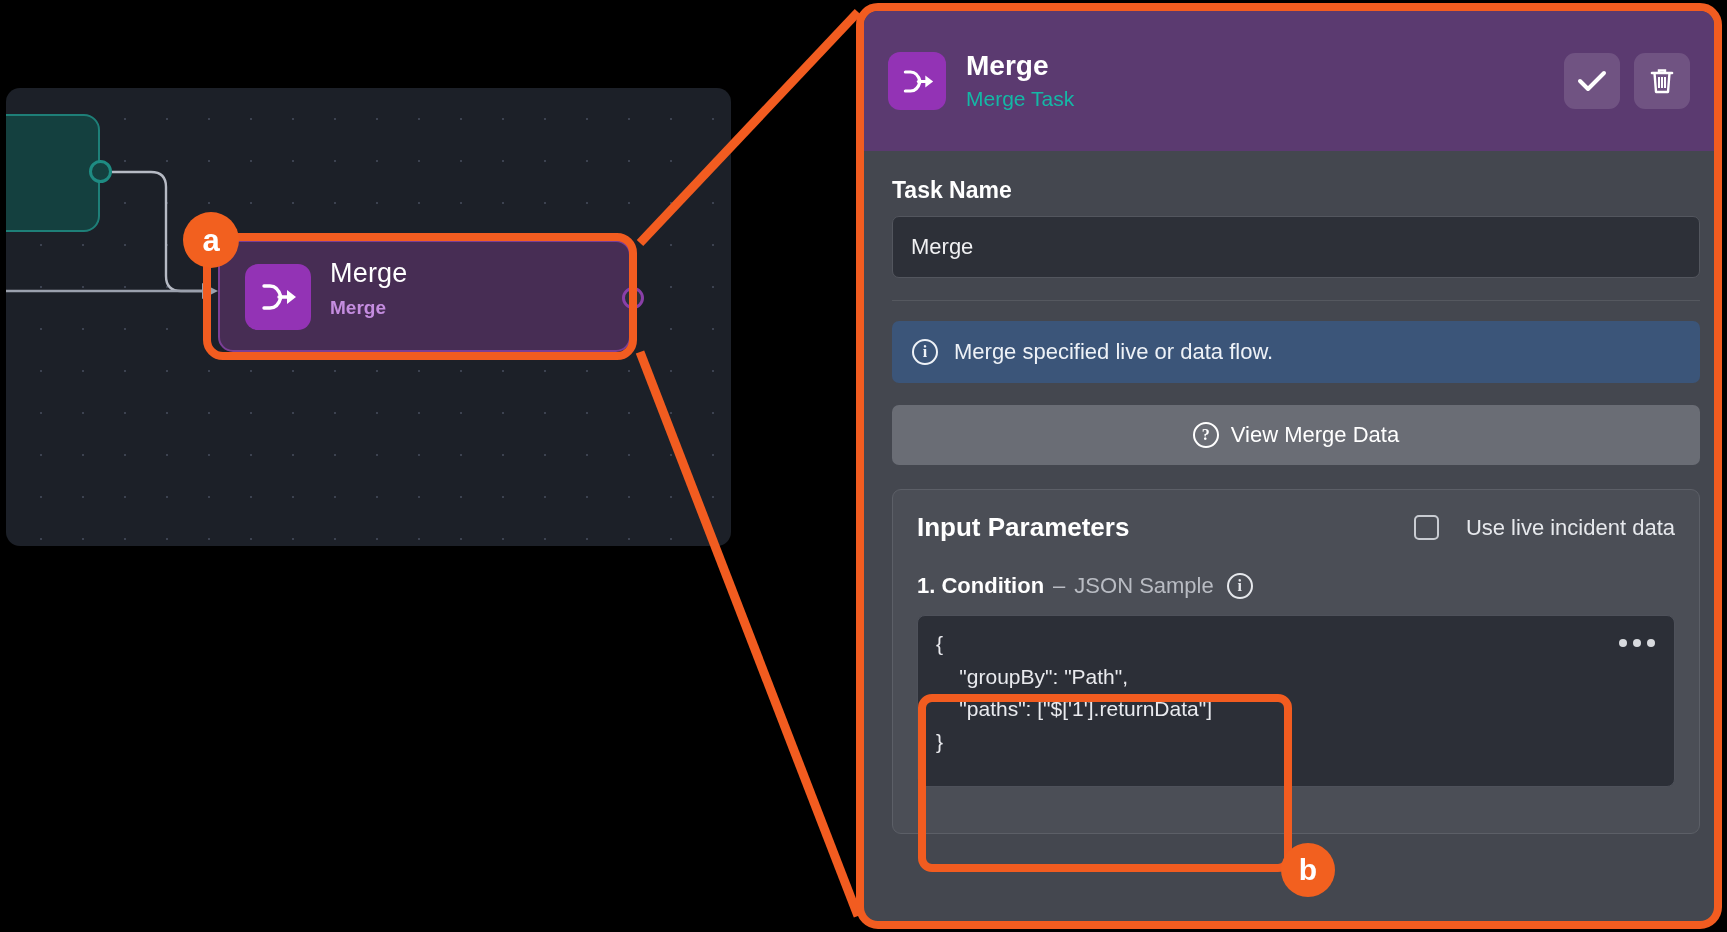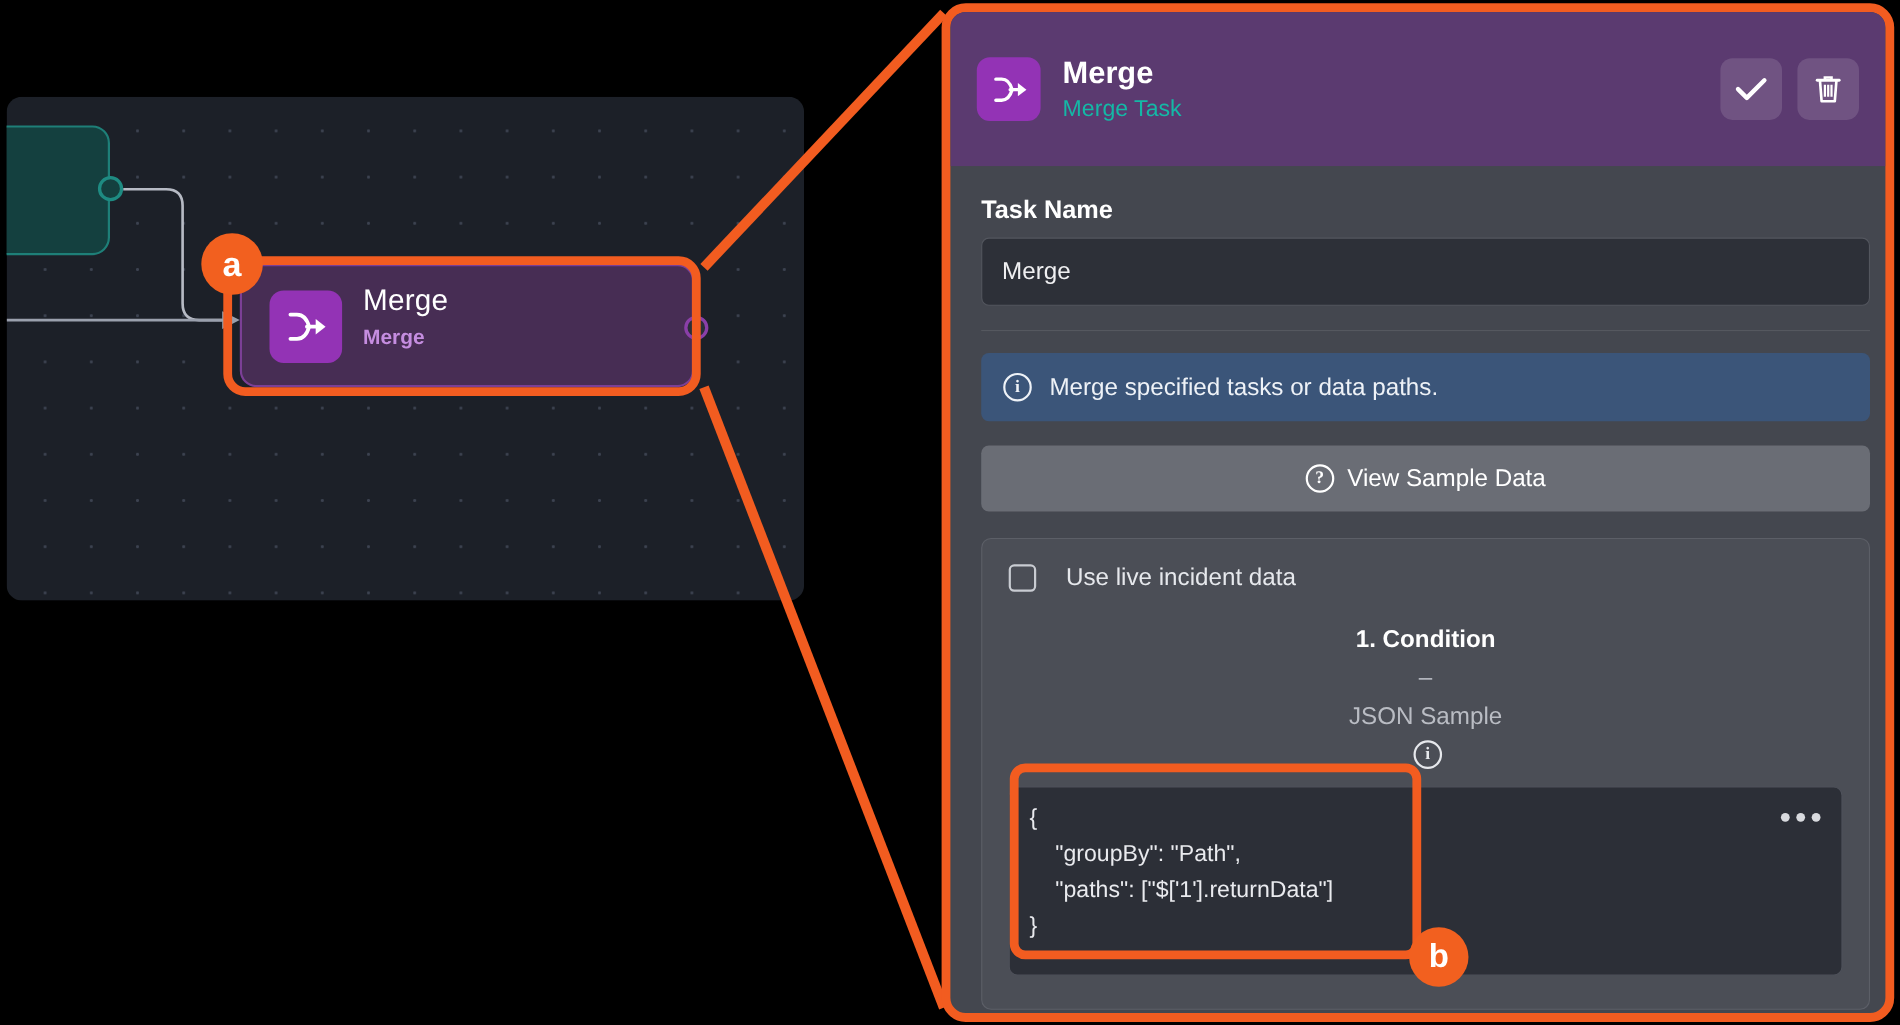--- a/index.html
+++ b/index.html
@@ -149,21 +149,21 @@
   }
   .params-head { display: flex; align-items: center; justify-content: space-between; }
   .params-title { font-size: 26px; font-weight: bold; color: #ffffff; }
   .live-wrap { display: flex; align-items: center; gap: 27px; cursor: pointer; }
   .chk {
     width: 25px; height: 25px; border: 2px solid #c9ccd2; border-radius: 5px;
     background: transparent;
   }
   .live-label { font-size: 22px; color: #e6e8ec; }
 
-  .cond-row { margin-top: 30px; display: flex; align-items: center; gap: 9px; flex-direction: column; }
+  .cond-row { margin-top: 30px; display: flex; align-items: center; gap: 9px; }
   .cond-num { font-size: 22px; font-weight: bold; color: #ffffff; }
   .cond-dash { font-size: 22px; color: #b9bcc3; }
   .cond-type { font-size: 22px; color: #b9bcc3; }
 
   .code-area-wrap { position: relative; margin-top: 16px; }
   .code-area {
     width: 100%; height: 172px;
     background: #2c2f37; border: 1px solid #4e515a; border-radius: 8px;
     color: #e9eaee; font-size: 21px; line-height: 1.55;
     font-family: "Liberation Sans", sans-serif;
@@ -266,30 +266,31 @@
 
     <div id="panel-body">
 
       <div class="field-label">Task Name</div>
       <input class="text-input" type="text" value="Merge" style="">
 
       <div class="divider"></div>
 
       <div class="info-banner">
         <span class="icon-circ">i</span>
-        <span>Merge specified tasks or data paths.</span>
+        <span>Merge specified live or data flow.</span>
       </div>
 
       <button class="sample-btn">
         <span class="icon-circ">?</span>
-        <span>View Sample Data</span>
+        <span>View Merge Data</span>
       </button>
 
       <div class="params-card">
         <div class="params-head">
+          <div class="params-title">Input Parameters</div>
           <div class="live-wrap">
             <span class="chk"></span>
             <span class="live-label">Use live incident data</span>
           </div>
         </div>
 
         <div class="cond-row">
           <span class="cond-num">1. Condition</span>
           <span class="cond-dash">–</span>
           <span class="cond-type">JSON Sample</span>

